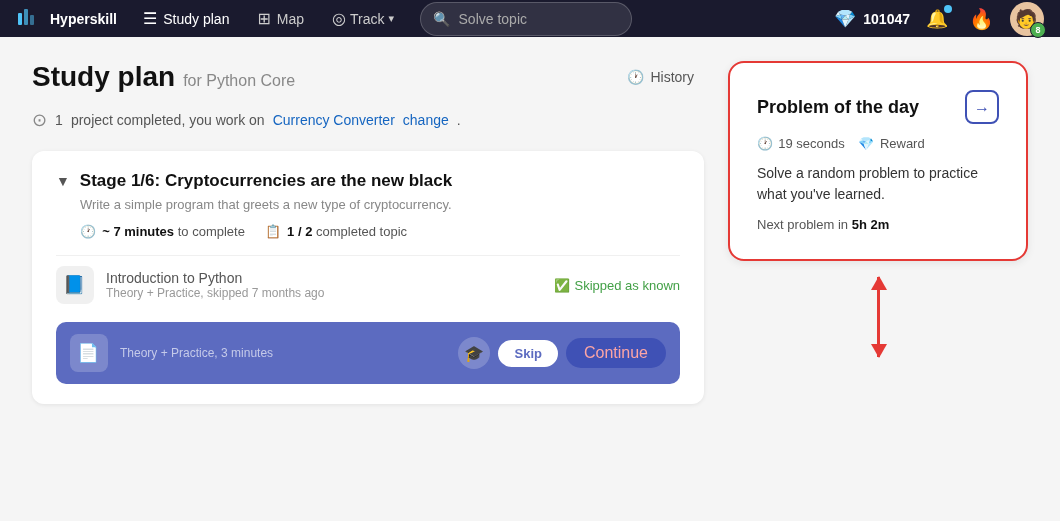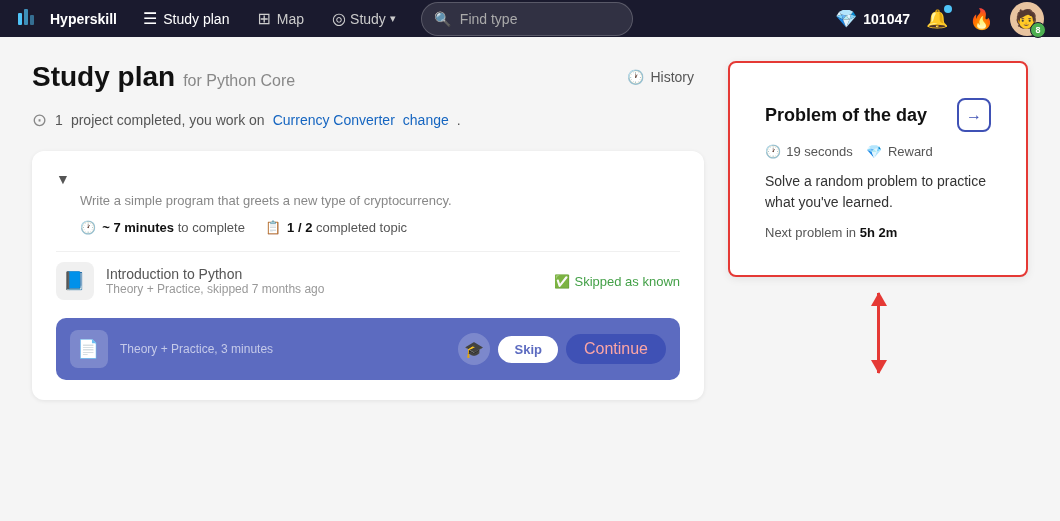--- a/index.html
+++ b/index.html
@@ -338,22 +338,22 @@
     
     .right-panel {
       width: 300px;
       display: flex;
       flex-direction: column;
       gap: 16px;
     }
 
     .potd-card {
       background: #fff;
-      border-radius: 8px;
-      padding: 35px;
+      border-radius: 16px;
+      padding: 27px;
       border: 2px solid #e53935;
       box-shadow: 0 2px 8px rgba(0,0,0,0.08);
     }
     .potd-header {
       display: flex;
       align-items: center;
       justify-content: space-between;
       margin-bottom: 12px;
     }
     .potd-title {
@@ -431,27 +431,27 @@
     <span>Study plan</span>
   </div>
 
   <div class="nav-item">
     <span class="nav-icon">⊞</span>
     <span>Map</span>
   </div>
 
   <div class="nav-item track-dropdown">
     <span class="nav-icon">◎</span>
-    <span>Study</span>
+    <span>Track</span>
     <span class="dropdown-arrow">▾</span>
   </div>
 
   <div class="nav-search">
     <span>🔍</span>
-    <span>Find type</span>
+    <span>Solve topic</span>
   </div>
 
   <div class="nav-spacer"></div>
 
   <div class="nav-right">
     <div class="gems-badge">
       <span class="gem-icon">💎</span>
       <span>101047</span>
     </div>
     <div class="nav-icon-btn">
@@ -487,20 +487,23 @@
       <span class="project-icon">⊙</span>
       <span>1</span>
       <span>project completed, you work on</span>
       <a>Currency Converter</a>
       <a>change</a>.
     </div>
 
     <div class="stage-card">
       <div class="stage-header">
         <span class="stage-chevron">▼</span>
+        <span class="stage-title">
+          Stage <span>1/6</span>: <span>Cryptocurrencies are the new black</span>
+        </span>
       </div>
       <div class="stage-desc">Write a simple program that greets a new type of cryptocurrency.</div>
       <div class="stage-meta">
         <div class="stage-meta-item">
           <span>🕐</span>
           <span><strong>~ 7 minutes</strong> <span>to complete</span></span>
         </div>
         <div class="stage-meta-item">
           <span>📋</span>
           <span><strong><span>1</span> / <span>2</span></strong> <span>completed topic</span></span>

